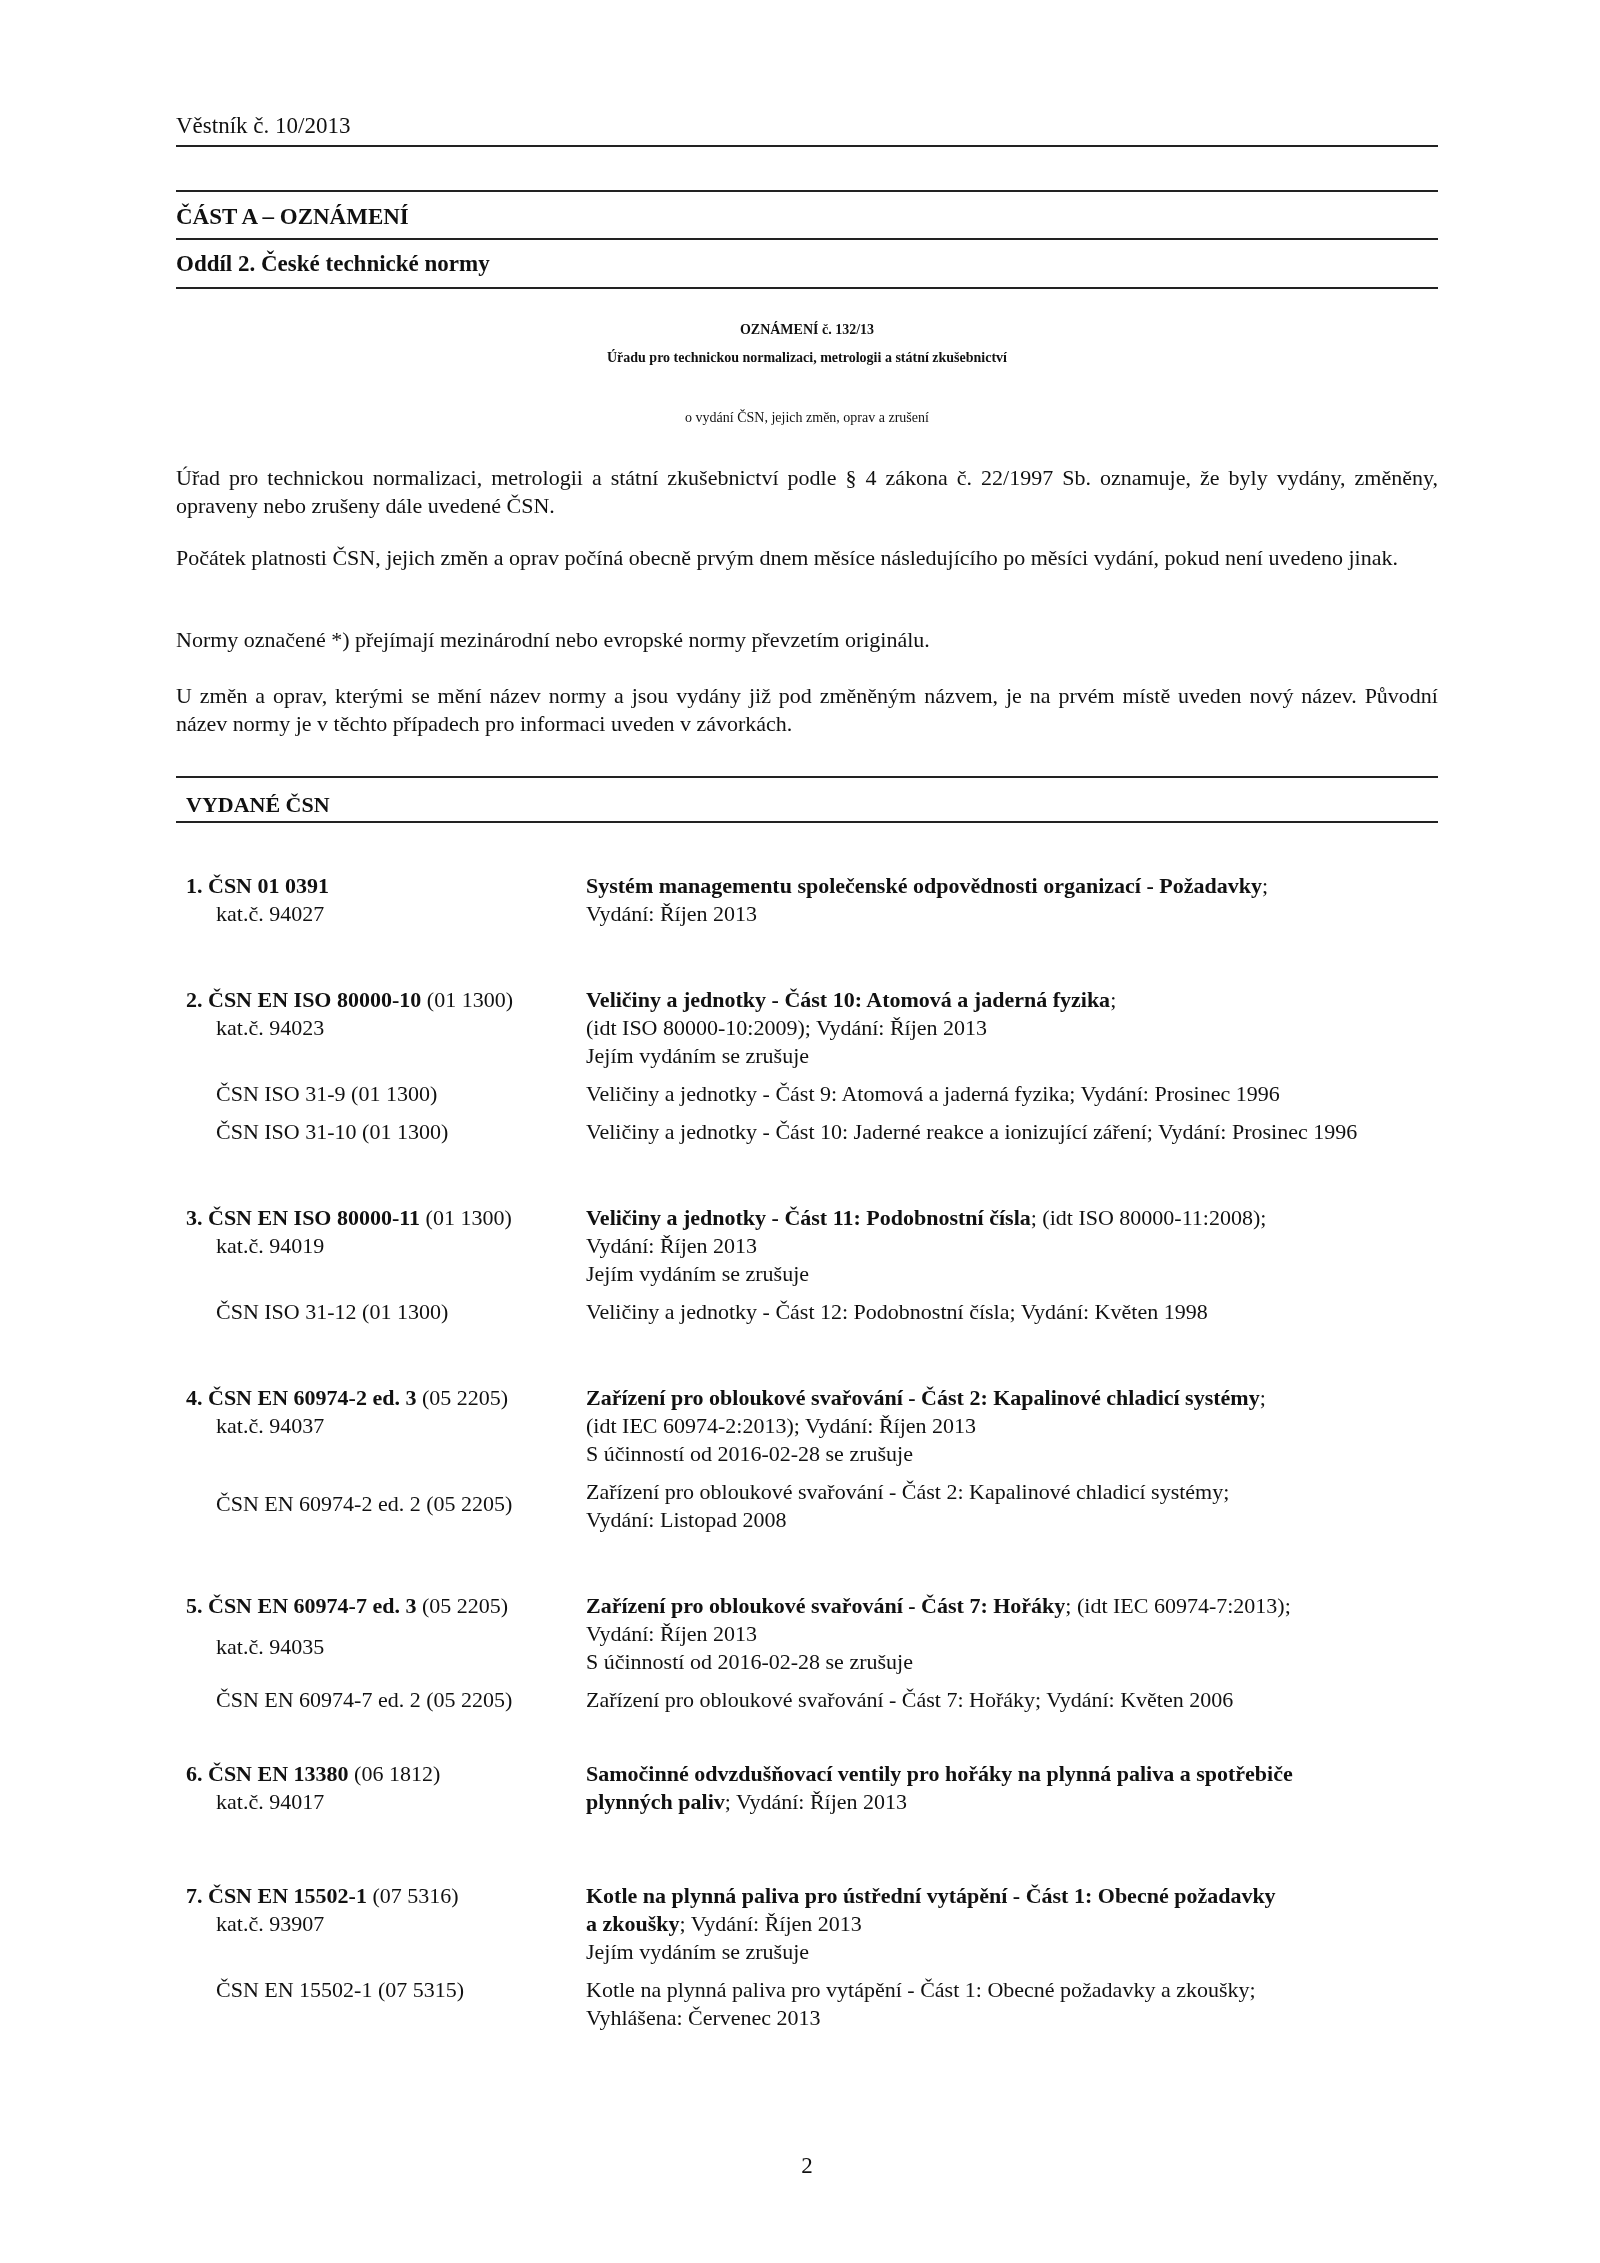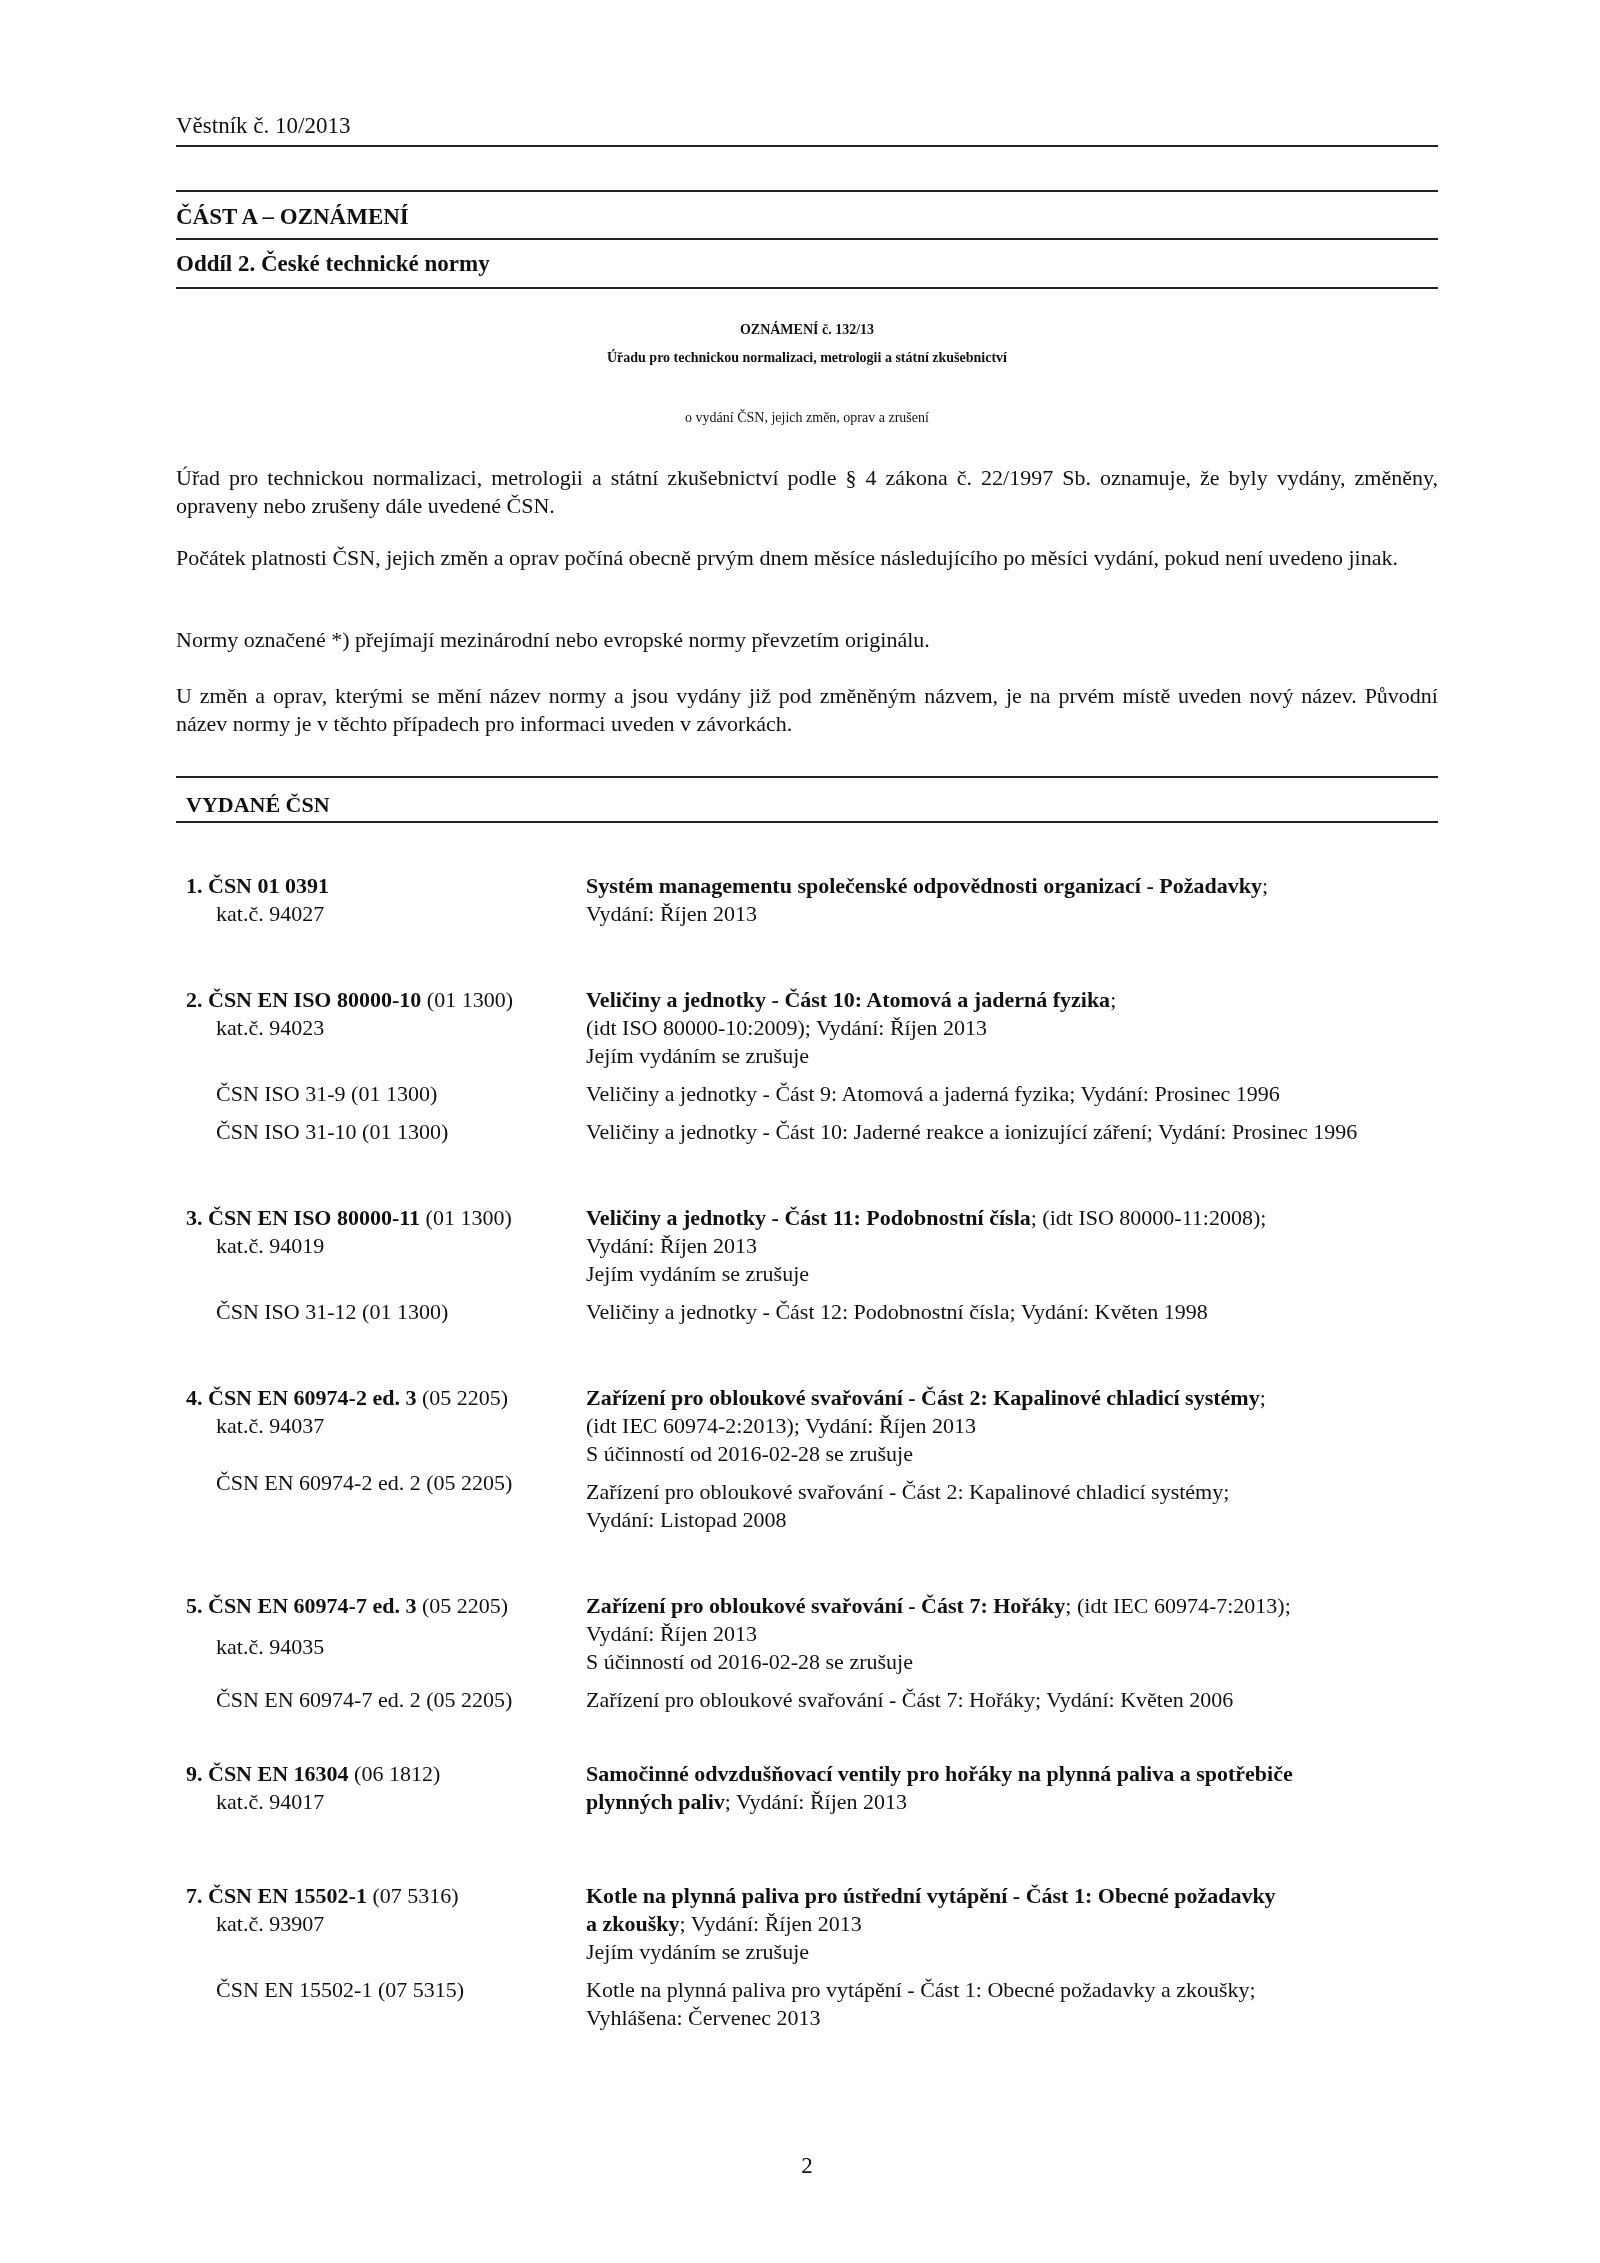--- a/index.html
+++ b/index.html
@@ -84,21 +84,21 @@
 </div>
 
 <div class="entry" style="top:1384px;">
   <div class="leftcol"><b>4. ČSN EN 60974-2 ed. 3</b><span> (05 2205)</span></div>
   <div class="indent" style="top:28px;">kat.č. 94037</div>
   <div class="rightcol">
     <span class="line"><b>Zařízení pro obloukové svařování - Část 2: Kapalinové chladicí systémy</b><span>;</span></span>
     <span class="line">(idt IEC 60974-2:2013); Vydání: Říjen 2013</span>
     <span class="line">S účinností od 2016-02-28 se zrušuje</span>
   </div>
-  <div class="indent" style="top:85px;">ČSN EN 60974-2 ed. 2 (05 2205)</div>
+  <div class="indent" style="top:106px;">ČSN EN 60974-2 ed. 2 (05 2205)</div>
   <div class="rightcol" style="top:94px;">
     <span class="line">Zařízení pro obloukové svařování - Část 2: Kapalinové chladicí systémy;</span>
     <span class="line">Vydání: Listopad 2008</span>
   </div>
 </div>
 
 <div class="entry" style="top:1592px;">
   <div class="leftcol"><b>5. ČSN EN 60974-7 ed. 3</b><span> (05 2205)</span></div>
   <div class="indent" style="top:41px;">kat.č. 94035</div>
   <div class="rightcol">
@@ -106,21 +106,21 @@
     <span class="line">Vydání: Říjen 2013</span>
     <span class="line">S účinností od 2016-02-28 se zrušuje</span>
   </div>
   <div class="indent" style="top:94px;">ČSN EN 60974-7 ed. 2 (05 2205)</div>
   <div class="rightcol" style="top:94px;">
     <span class="line">Zařízení pro obloukové svařování - Část 7: Hořáky; Vydání: Květen 2006</span>
   </div>
 </div>
 
 <div class="entry" style="top:1760px;">
-  <div class="leftcol"><b>9. ČSN EN 16304</b><span> (06 1812)</span></div>
+  <div class="leftcol"><b>6. ČSN EN 13380</b><span> (06 1812)</span></div>
   <div class="indent" style="top:28px;">kat.č. 94017</div>
   <div class="rightcol">
     <span class="line"><b>Samočinné odvzdušňovací ventily pro hořáky na plynná paliva a spotřebiče</b></span>
     <span class="line"><b>plynných paliv</b><span>; Vydání: Říjen 2013</span></span>
   </div>
 </div>
 
 <div class="entry" style="top:1882px;">
   <div class="leftcol"><b>7. ČSN EN 15502-1</b><span> (07 5316)</span></div>
   <div class="indent" style="top:28px;">kat.č. 93907</div>

